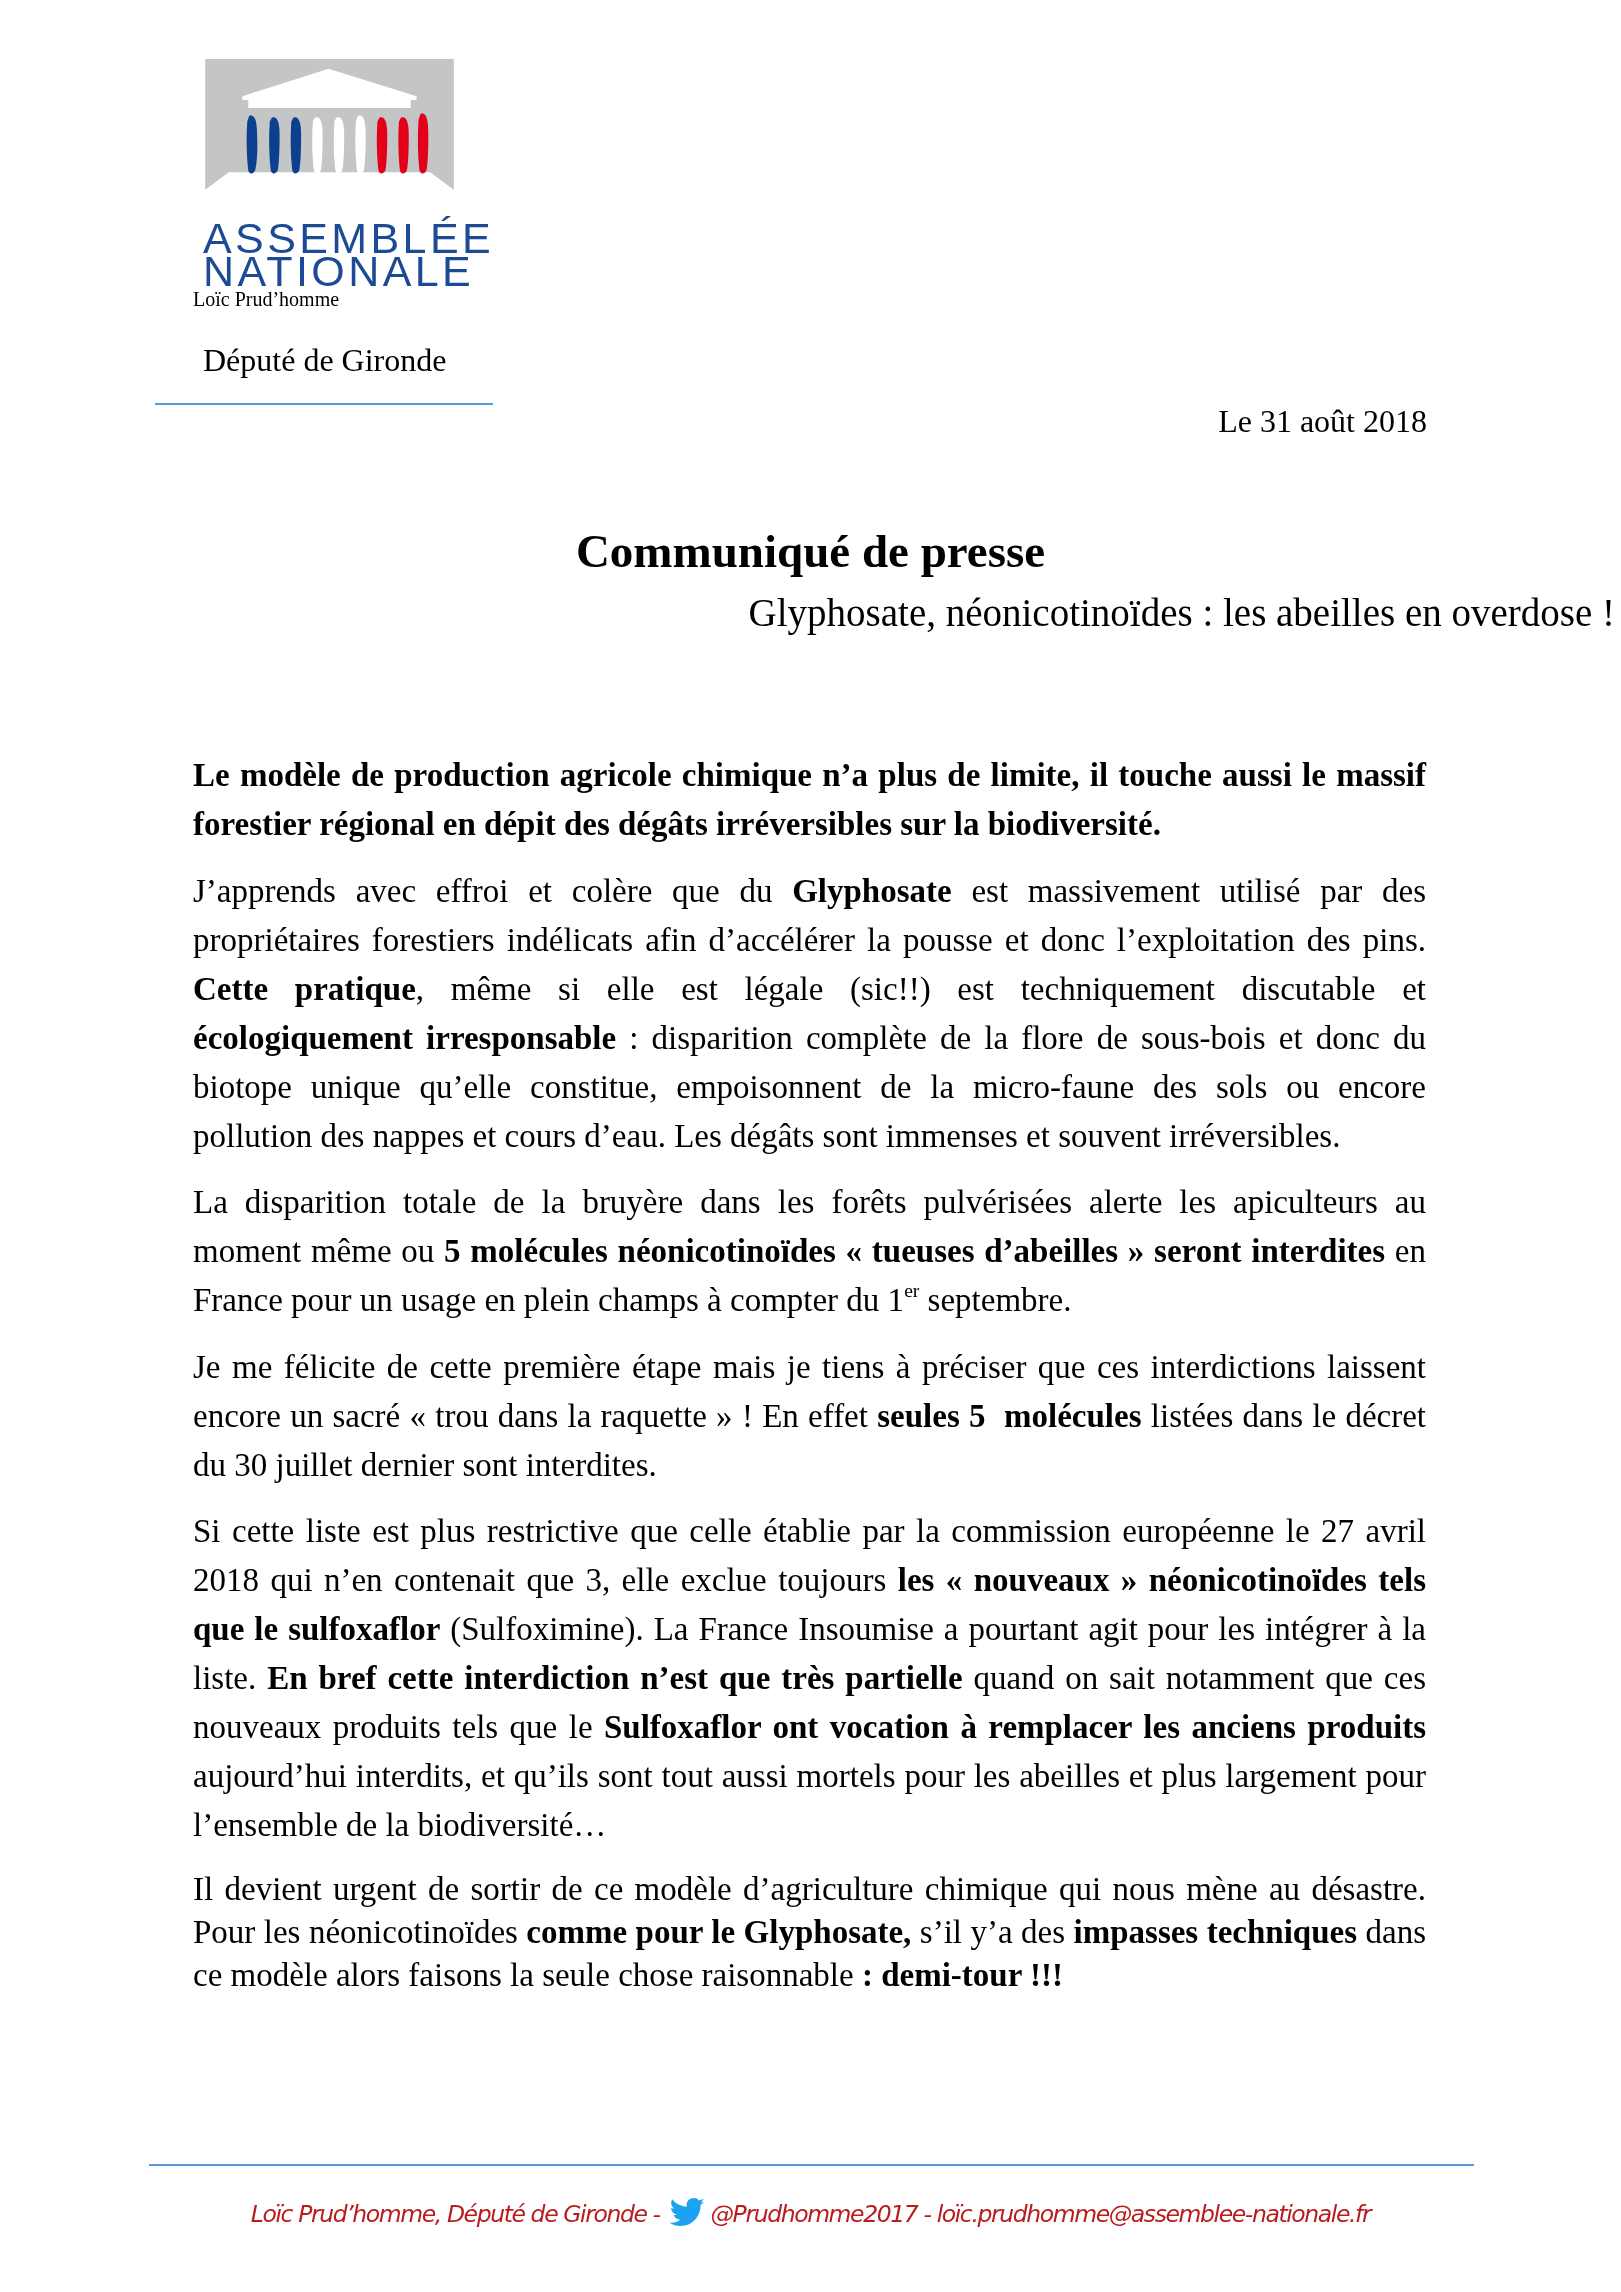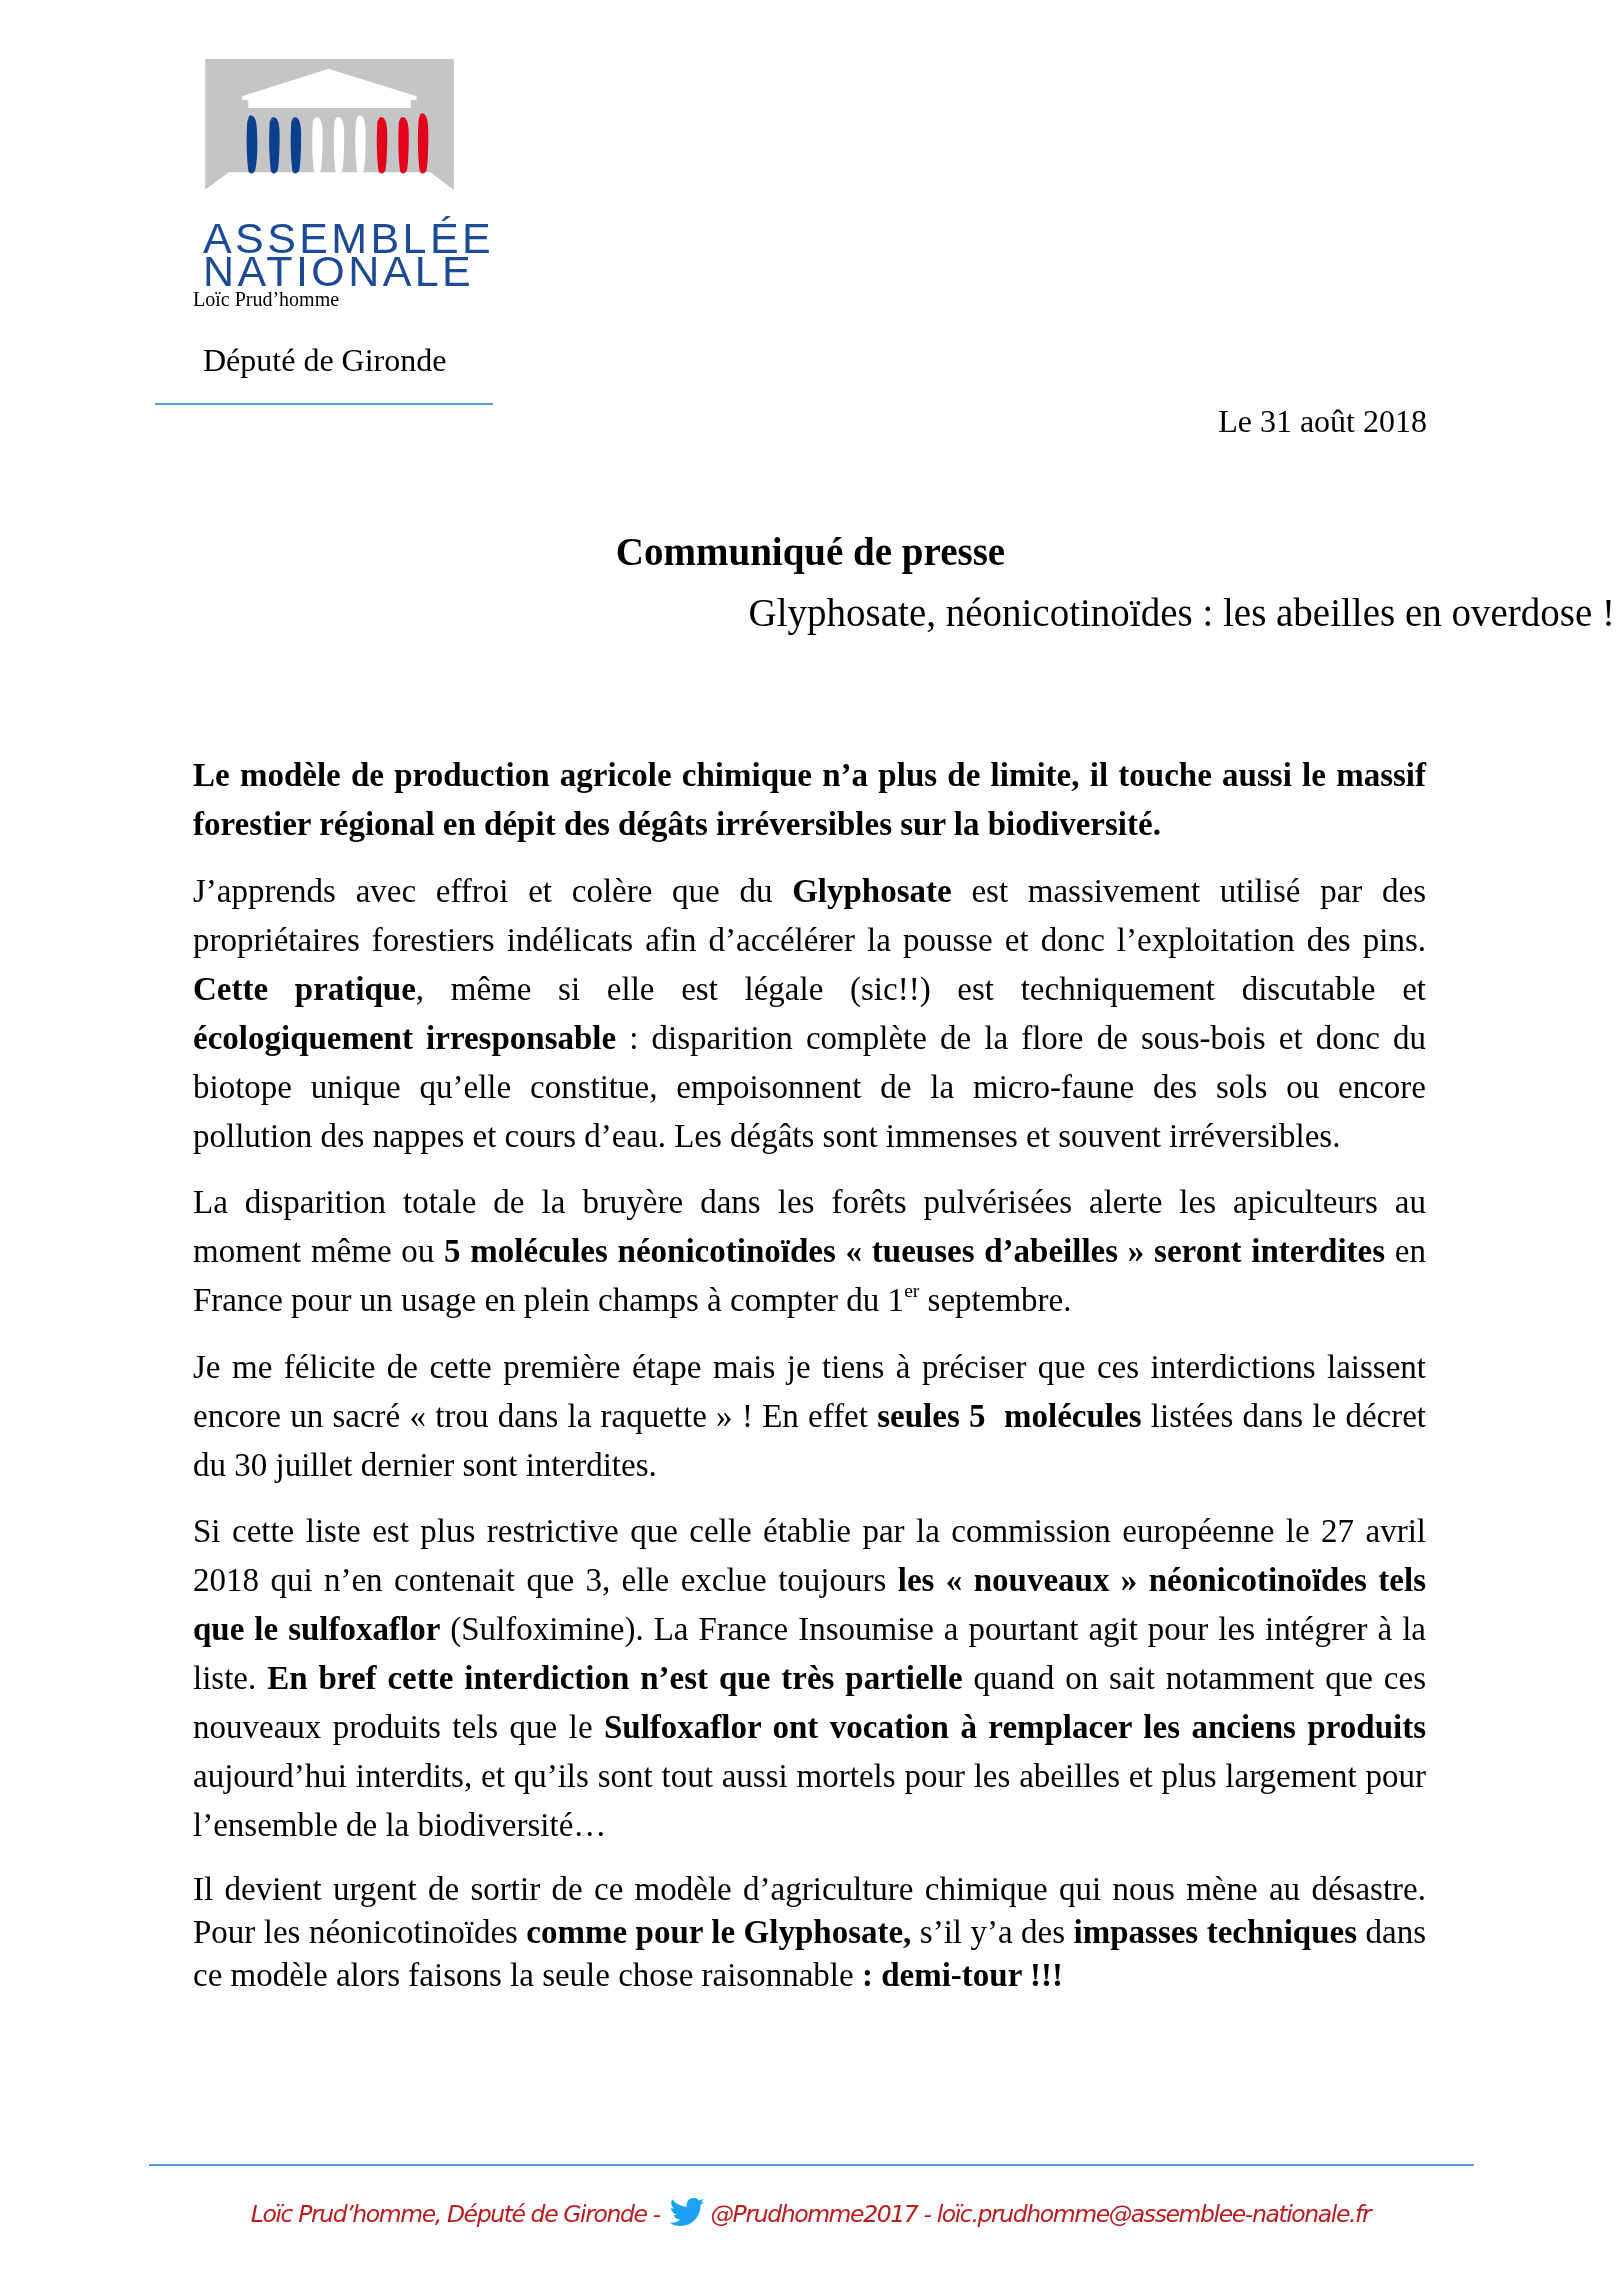--- a/index.html
+++ b/index.html
@@ -5,21 +5,21 @@
   html, body { margin: 0; padding: 0; background: #ffffff; }
   body { width: 1621px; height: 2293px; position: relative; overflow: hidden; font-family: "Liberation Serif", serif; color: #000; }
   .abs { position: absolute; }
   #logo { left: 203px; top: 57px; width: 253px; height: 225px; }
   #logo svg { display: block; }
   .logo-text { position: absolute; left: 0; width: 253px; color: #1c4a94; font-family: "Liberation Sans", sans-serif; font-size: 43px; line-height: 37px; letter-spacing: 3.4px; text-align: center; white-space: nowrap; }
   #author-name { left: 193px; top: 281px; font-size: 20px; font-weight: normal; line-height: 37px; white-space: nowrap; }
   #author-role { left: 203px; top: 342px; font-size: 32px; line-height: 37px; white-space: nowrap; }
   #header-rule { left: 155px; top: 403px; width: 338px; height: 2px; background: #5b9bd5; }
   #date { right: 194px; top: 403px; font-size: 32px; line-height: 37px; white-space: nowrap; }
-  #title { left: 0; width: 1621px; top: 529px; text-align: center; font-size: 39px; font-weight: bold; line-height: 45px; }
+  #title { left: 0; width: 1621px; top: 529px; text-align: center; font-size: 47px; font-weight: bold; line-height: 45px; }
   #subtitle { left: 0; width: 1615px; top: 590px; text-align: right; font-size: 39px; font-weight: normal; line-height: 45px; }
   #body { left: 193px; top: 751px; width: 1233px; }
   .para { font-size: 33px; line-height: 49px; text-align: justify; margin: 0 0 17.6px 0; }
   .para.tight { line-height: 43px; margin-top: 6px; }
   .b { font-weight: bold; }
   sup { font-size: 19.6px; line-height: 0; vertical-align: 13.7px; }
   #footer-rule { left: 149px; top: 2164px; width: 1325px; height: 2px; background: #5b9bd5; }
   #footer { left: 0; width: 1621px; top: 2197px; text-align: center; font-family: "DejaVu Sans", sans-serif; font-style: italic; font-size: 23.5px; line-height: 33px; color: #b91c1c; white-space: nowrap; letter-spacing: -1.4px; }
   #footer .tw { display: inline-block; width: 35px; height: 31px; vertical-align: -5.9px; margin: 0 5.9px 0 3.9px; }
 </style>

